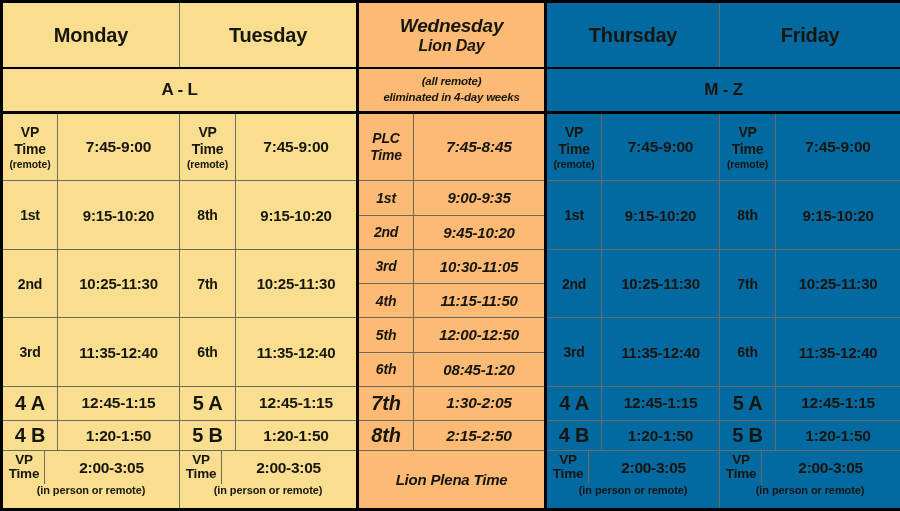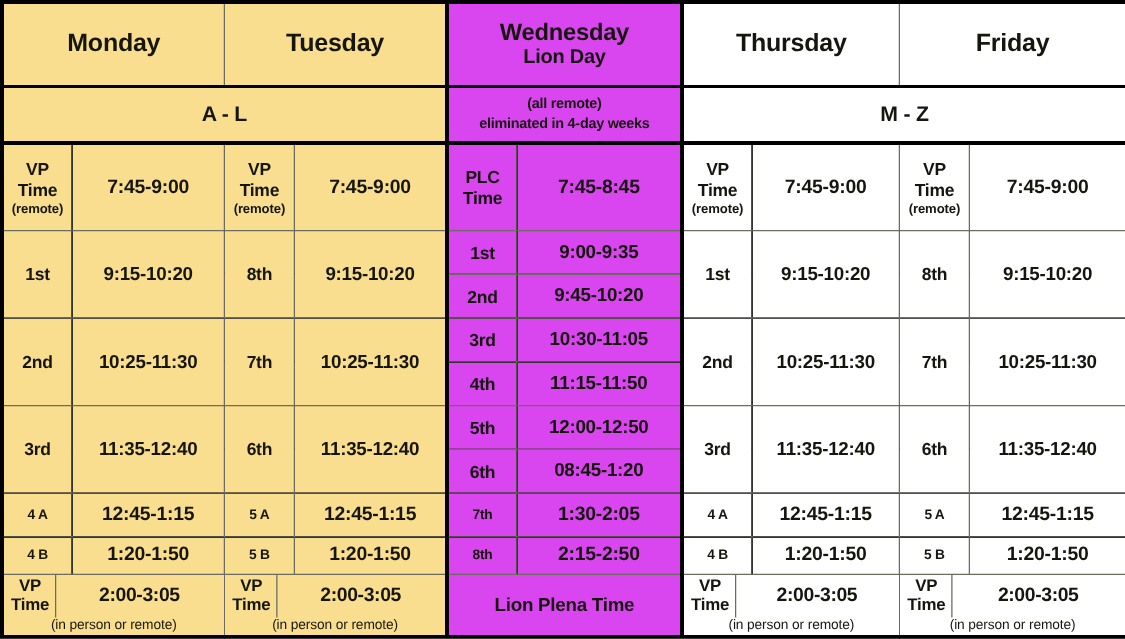--- a/index.html
+++ b/index.html
@@ -25,22 +25,22 @@
     text-align: center;
     vertical-align: middle;
     color: #16160f;
     font-weight: bold;
     letter-spacing: -0.2px;
     padding: 0 1px;
     overflow: hidden;
   }
   
   .c-yellow { background: #f8de8e; }
-  .c-blue   { background: #ffffff; }
-  .c-gray   { background: #d946ef; }
+  .c-blue   { background: #0369a1; }
+  .c-gray   { background: #fdba74; font-style: italic; }
 
   
   .sep-left  { border-left: 3px solid #000 !important; }
   .sep-right { border-right: 3px solid #000 !important; }
 
   
   .day-head {
     font-size: 20px;
     line-height: 1.12;
     font-weight: bold;
@@ -55,21 +55,21 @@
     border-top: 2px solid #000 !important;
   }
   .band-head.wed {
     font-size: 11.5px;
     line-height: 1.35;
   }
   .band-head.wed .l2 { display: block; }
 
   
   .per {
-    font-size: 11px;
+    font-size: 20px;
     font-weight: bold;
   }
   .tim {
     font-size: 15.5px;
     font-weight: bold;
     letter-spacing: -0.3px;
   }
   .per.small-sub {
     font-size: 14px;
     line-height: 1.22;
@@ -120,23 +120,23 @@
     justify-content: center;
   }
   .vp-final .vp-time {
     flex: 1 1 auto;
     font-size: 15.5px;
     letter-spacing: -0.3px;
   }
   .vp-final .footnote {
     flex: 0 0 auto;
     font-size: 11px;
-    font-weight: normal;
+    font-weight: bold;
     letter-spacing: -0.1px;
-    padding-bottom: 2px;
+    padding-bottom: 12px;
   }
 </style>
 </head>
 <body>
 
 <div id="schedule-root">
 <table class="sched">
   <colgroup>
     <col style="width:56px">
         <col style="width:122px">

